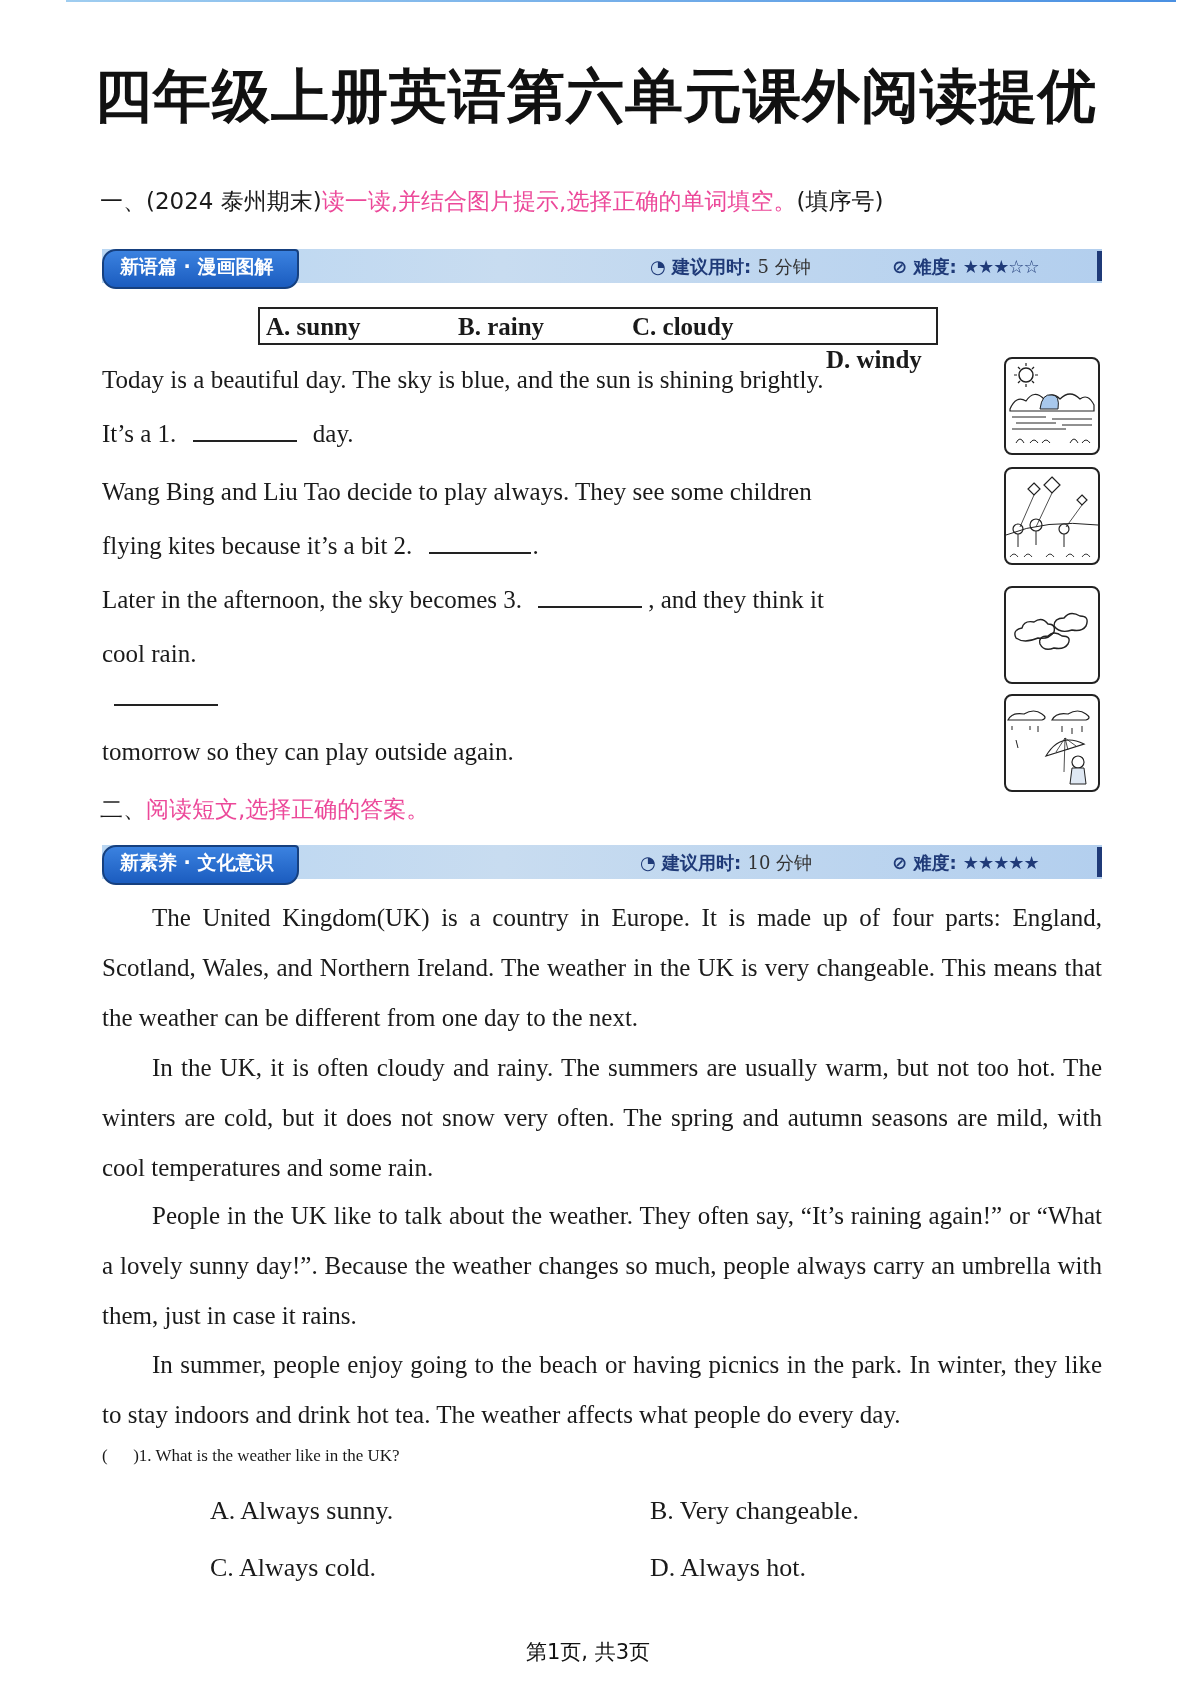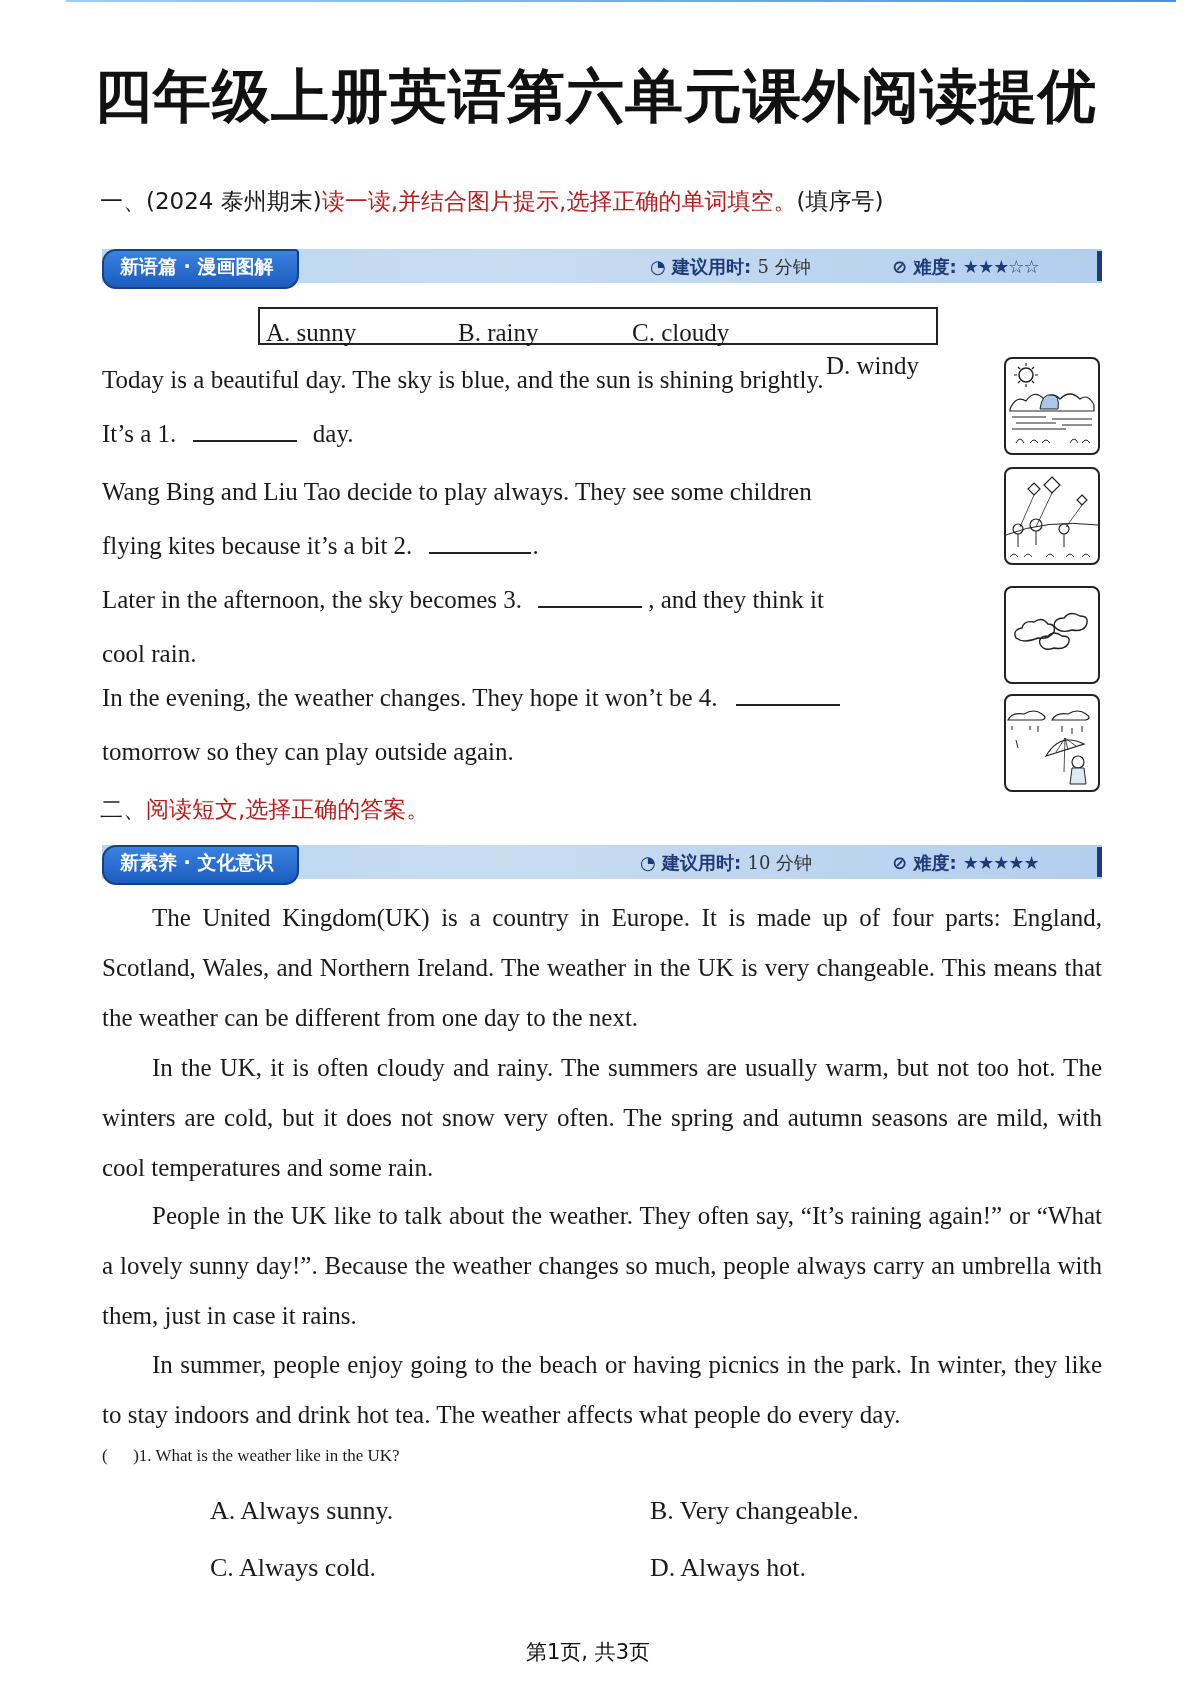--- a/index.html
+++ b/index.html
@@ -1,29 +1,29 @@
 <!DOCTYPE html>
 <html><head>
 <meta charset="utf-8">
 <style>
   html, body { margin:0; padding:0; background:#fff; }
   body { width:1191px; height:1684px; position:relative; overflow:hidden; color:#1a1a1a; font-family:"Liberation Serif","DejaVu Serif",serif; }
   .topline { position:absolute; left:66px; top:0; width:1110px; height:2px; background:linear-gradient(90deg,#9fcdf0,#4a90e2); }
   .title { position:absolute; left:0; right:0; top:58px; text-align:center; font-family:"DejaVu Sans","Liberation Sans",sans-serif; font-size:58px; font-weight:bold; letter-spacing:1px; color:#111; }
   .sec-head { position:absolute; left:100px; font-family:"DejaVu Sans","Liberation Sans",sans-serif; font-size:23px; color:#1a1a1a; }
-  .sec-head .blue { color:#b91c1c; }
+  .sec-head .blue { color:#ec4899; }
   .bar { position:absolute; left:102px; width:1000px; height:34px; background:linear-gradient(90deg,#b9d6f2 0%,#c8dcf0 40%,#b3cfee 100%); }
   .bar .tag { position:absolute; left:0; top:0; height:40px; padding:0 24px 0 16px; background:linear-gradient(180deg,#3b82e0,#1b5cbf); color:#fff; border:2px solid #16407f; border-radius:14px 4px 14px 14px; font-family:"DejaVu Sans","Liberation Sans",sans-serif; font-size:19px; line-height:30px; font-weight:bold; box-sizing:border-box; }
   .bar .time { position:absolute; top:6px; font-family:"DejaVu Sans","Liberation Sans",sans-serif; font-size:18px; font-weight:bold; color:#1f3a78; }
   .bar .time .v { font-weight:normal; font-family:"DejaVu Serif",serif; color:#333; }
   .bar .diff { position:absolute; top:6px; font-family:"DejaVu Sans","Liberation Sans",sans-serif; font-size:18px; font-weight:bold; color:#1f3a78; }
   .bar .stars { color:#1f3a78; letter-spacing:-1px; }
   .bar .endmark { position:absolute; right:0; top:2px; width:5px; height:30px; background:#1f3a78; }
   .wordbox { position:absolute; left:258px; top:307px; width:680px; height:38px; border:2px solid #222; box-sizing:border-box; font-size:25px; }
-  .wordbox span { position:absolute; top:10px; }
+  .wordbox span { position:absolute; top:4px;font-weight:bold; }
   .p { position:absolute; left:102px; font-size:25px; white-space:nowrap; }
   .blank { display:inline-block; border-bottom:2px solid #222; height:20px; vertical-align:baseline; }
   .pic { position:absolute; left:1004px; width:96px; height:98px; border:2px solid #222; border-radius:8px; box-sizing:border-box; background:#fff; overflow:hidden; }
   .para { position:absolute; left:102px; width:1000px; font-size:25px; line-height:50px; text-align:justify; }
   .para .ind { display:inline-block; width:50px; }
   .q { position:absolute; left:102px; font-size:17px; }
   .opt { position:absolute; font-size:26px; }
   .footer { position:absolute; left:0; right:15px; top:1638px; text-align:center; font-family:"DejaVu Sans","Liberation Sans",sans-serif; font-size:21px; color:#111; }
 </style>
 </head>
@@ -69,21 +69,20 @@
 <div class="p" style="top:532px;">
   <span>flying kites because it’s a bit 2.</span>
   <span class="blank" style="width:102px;margin:0 2px 0 10px;"></span><span>.</span>
 </div>
 <div class="p" style="top:586px;">
   <span>Later in the afternoon, the sky becomes 3.</span>
   <span class="blank" style="width:104px;margin:0 6px 0 10px;"></span><span>, and they think it</span>
 </div>
 <div class="p" style="top:640px;">cool rain.</div>
 <div class="p" style="top:684px;">
-  <span>In the evening, the weather changes. They hope it won’t be 4.</span>
   <span class="blank" style="width:104px;margin-left:12px;"></span>
 </div>
 <div class="p" style="top:738px;">tomorrow so they can play outside again.</div>
 
 <div class="pic" style="top:357px;">
   <svg width="92" height="94" viewBox="0 0 92 94">
     <circle cx="20" cy="16" r="7" fill="none" stroke="#222" stroke-width="1.5"></circle>
     <g stroke="#222" stroke-width="1.2">
         <line x1="20" y1="4" x2="20" y2="7"></line>
         <line x1="20" y1="25" x2="20" y2="28"></line>

